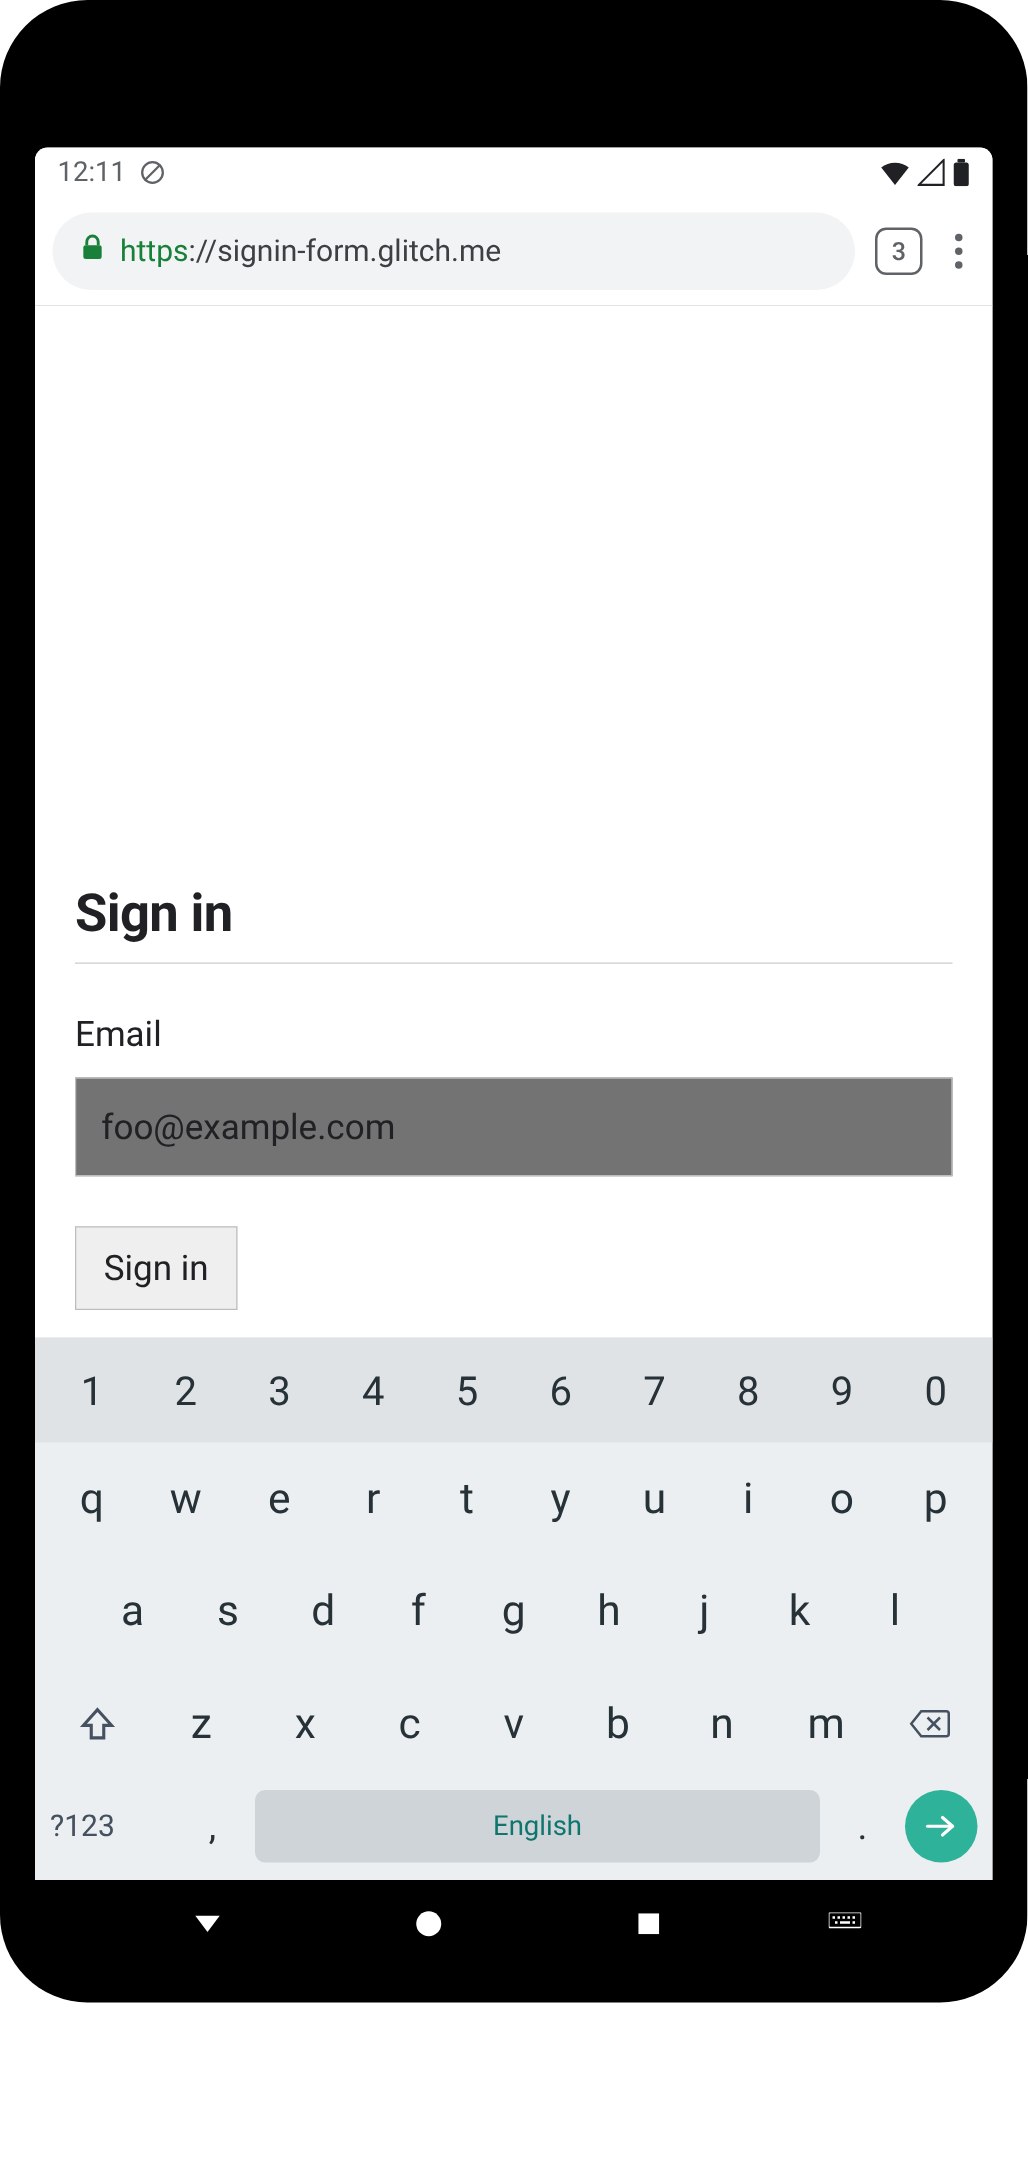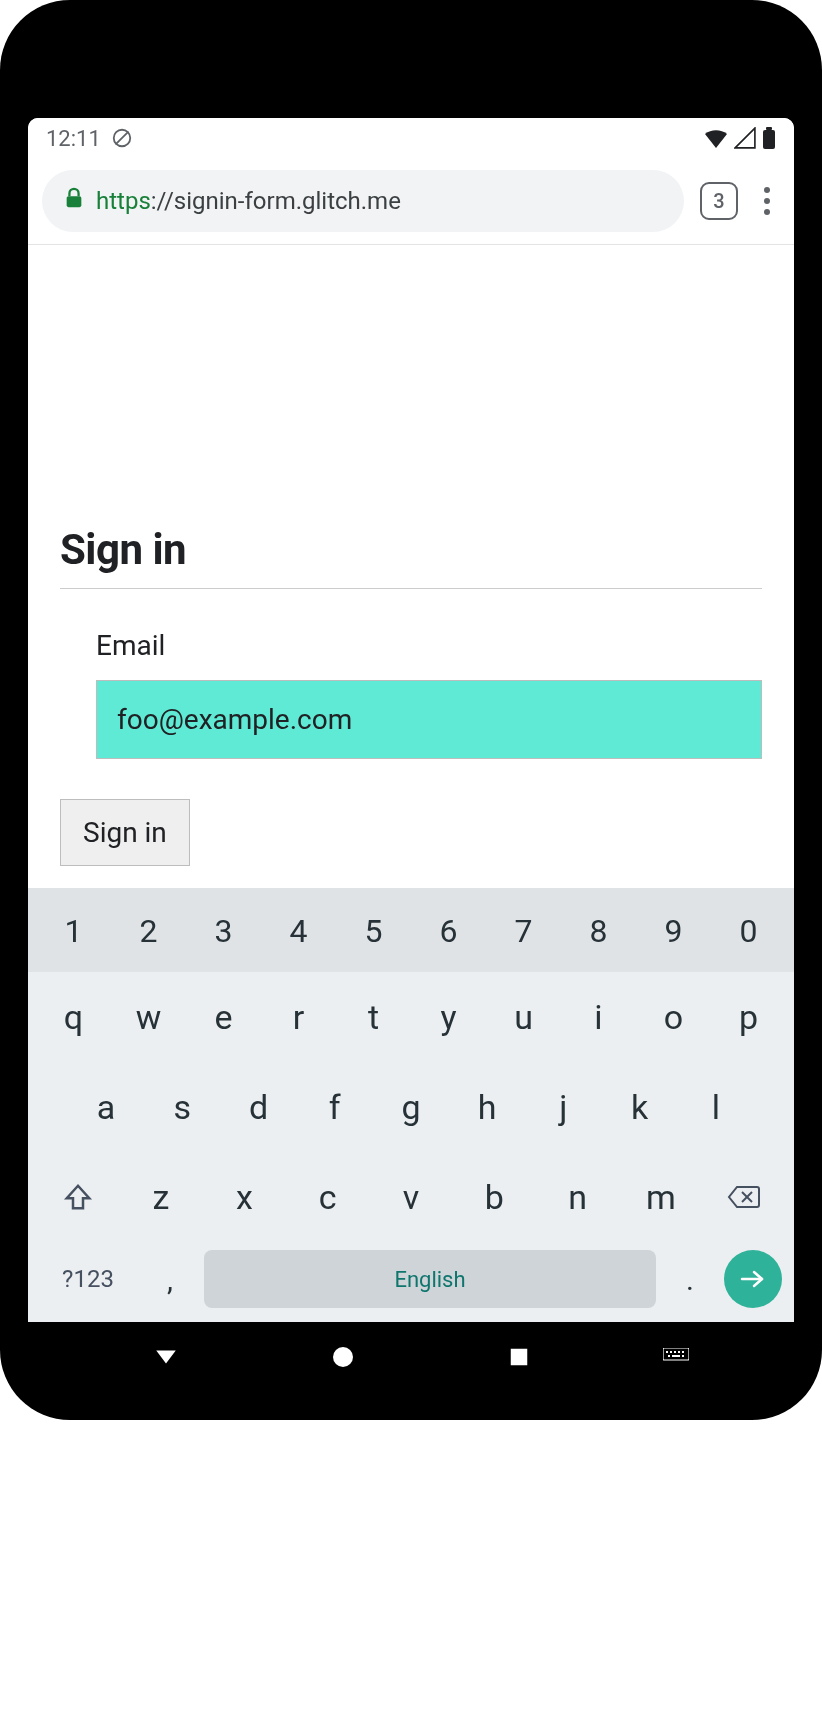--- a/index.html
+++ b/index.html
@@ -1,18 +1,18 @@
 <!DOCTYPE html>
 <html><head>
   <meta charset="utf-8">
   <style>
     * { box-sizing: border-box; margin: 0; padding: 0; }
     html, body { height: 100%; font-family: -apple-system, BlinkMacSystemFont, "Segoe UI", Roboto, sans-serif; }
     body { background: #fff; display: flex; align-items: flex-start; justify-content: center; padding: 0; }
-    .device { width: 822px; height: 1420px; position: relative; }
+    .device { width: 822px; height: 1602px; position: relative; }
     .phone-frame {
       position: absolute; inset: 0;
       background: #000;
       border-radius: 70px;
       padding: 18px;
     }
     .phone-inner {
       width: 100%; height: 100%;
       background: #000;
       border-radius: 55px;
@@ -73,24 +73,24 @@
       flex: 1; background: #fff; padding: 22px 32px;
       overflow: hidden; display: flex; flex-direction: column; justify-content: flex-end;
     }
     .page h1 {
       font-size: 42px; font-weight: 700; color: #202124; letter-spacing: -0.5px;
       padding-bottom: 14px; border-bottom: 1px solid #ccc; margin-bottom: 40px;
     }
     .field-label { font-size: 28px; color: #202124; margin-bottom: 18px; }
     .text-input {
       width: 100%; border: 1.5px solid #bdbdbd; padding: 22px 20px;
-      font-size: 28px; font-family: inherit; outline: none; background: #5eead4; color: #202124;
+      font-size: 28px; font-family: inherit; outline: none; background: #737373; color: #202124;
     }
     .text-input.focused { border: 2px solid #d48a14; }
-    .field-block { margin-bottom: 40px; margin-left: 36px; }
+    .field-block { margin-bottom: 40px; }
     .submit-btn {
       font-size: 28px; padding: 16px 22px; background: #efefef;
       border: 1.5px solid #bdbdbd; color: #202124; font-family: inherit; cursor: pointer;
     }
 
     
     .keyboard { background: #eceff1; }
     .kb-num-row {
       display: grid; grid-template-columns: repeat(10, 1fr);
       background: #e0e3e6; padding: 8px 8px 6px;
@@ -103,21 +103,21 @@
       display: grid; grid-template-columns: repeat(10, 1fr);
       padding: 6px 8px;
     }
     .kb-row.row-a { grid-template-columns: repeat(9, 1fr); padding-left: 40px; padding-right: 40px; }
     .kb-row.row-z { grid-template-columns: 1fr repeat(7, 1fr) 1fr; }
     .kb-row .key { height: 78px; font-size: 34px; }
     .key.iconkey svg { display: block; }
     .kb-bottom {
       display: flex; align-items: center; gap: 14px; padding: 8px 12px 14px;
     }
-    .kb-bottom .kb-switch { width: 96px; text-align: center; font-size: 24px; color: #455060; }
+    .kb-bottom .kb-switch { width: 96px; text-align: left; font-size: 24px; color: #455060; }
     .kb-bottom .kb-comma, .kb-bottom .kb-period { width: 40px; text-align: center; font-size: 30px; color: #263238; }
     .spacebar {
       flex: 1; background: #cfd4d8; border-radius: 8px; height: 58px;
       display: flex; align-items: center; justify-content: center;
       font-size: 22px; color: #0f766e;
     }
     .enter-key {
       width: 58px; height: 58px; border-radius: 50%; background: #2fb29a;
       display: flex; align-items: center; justify-content: center;
     }

